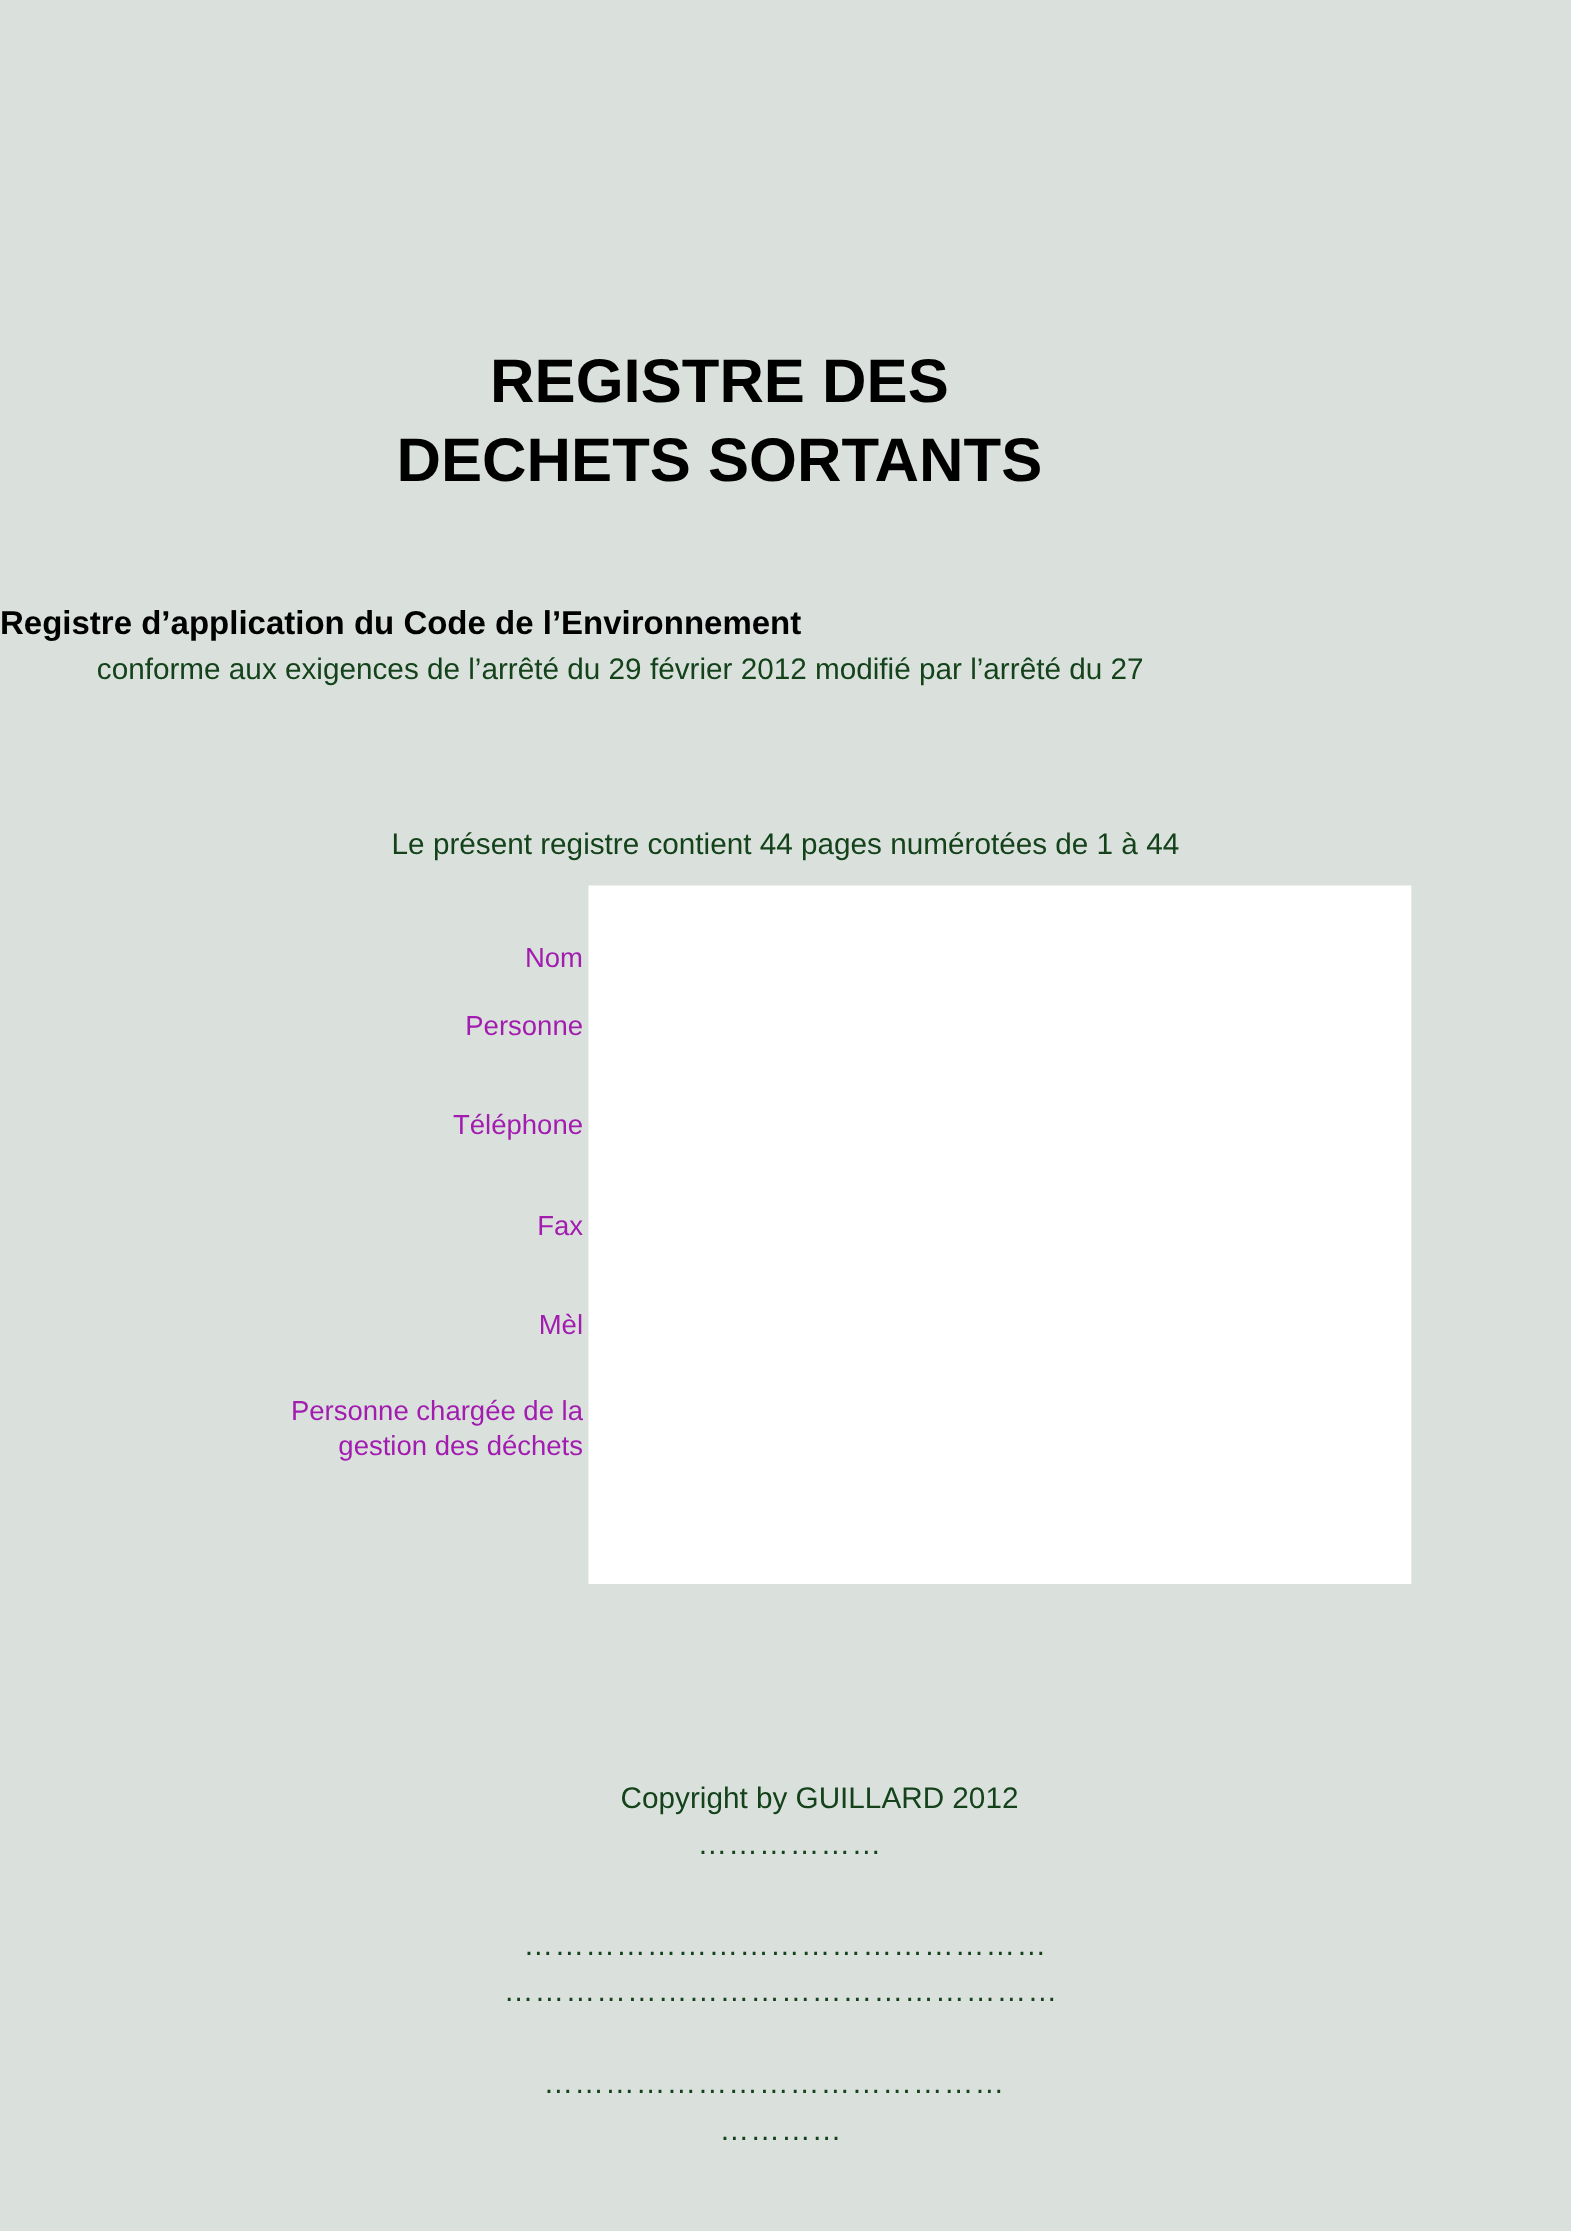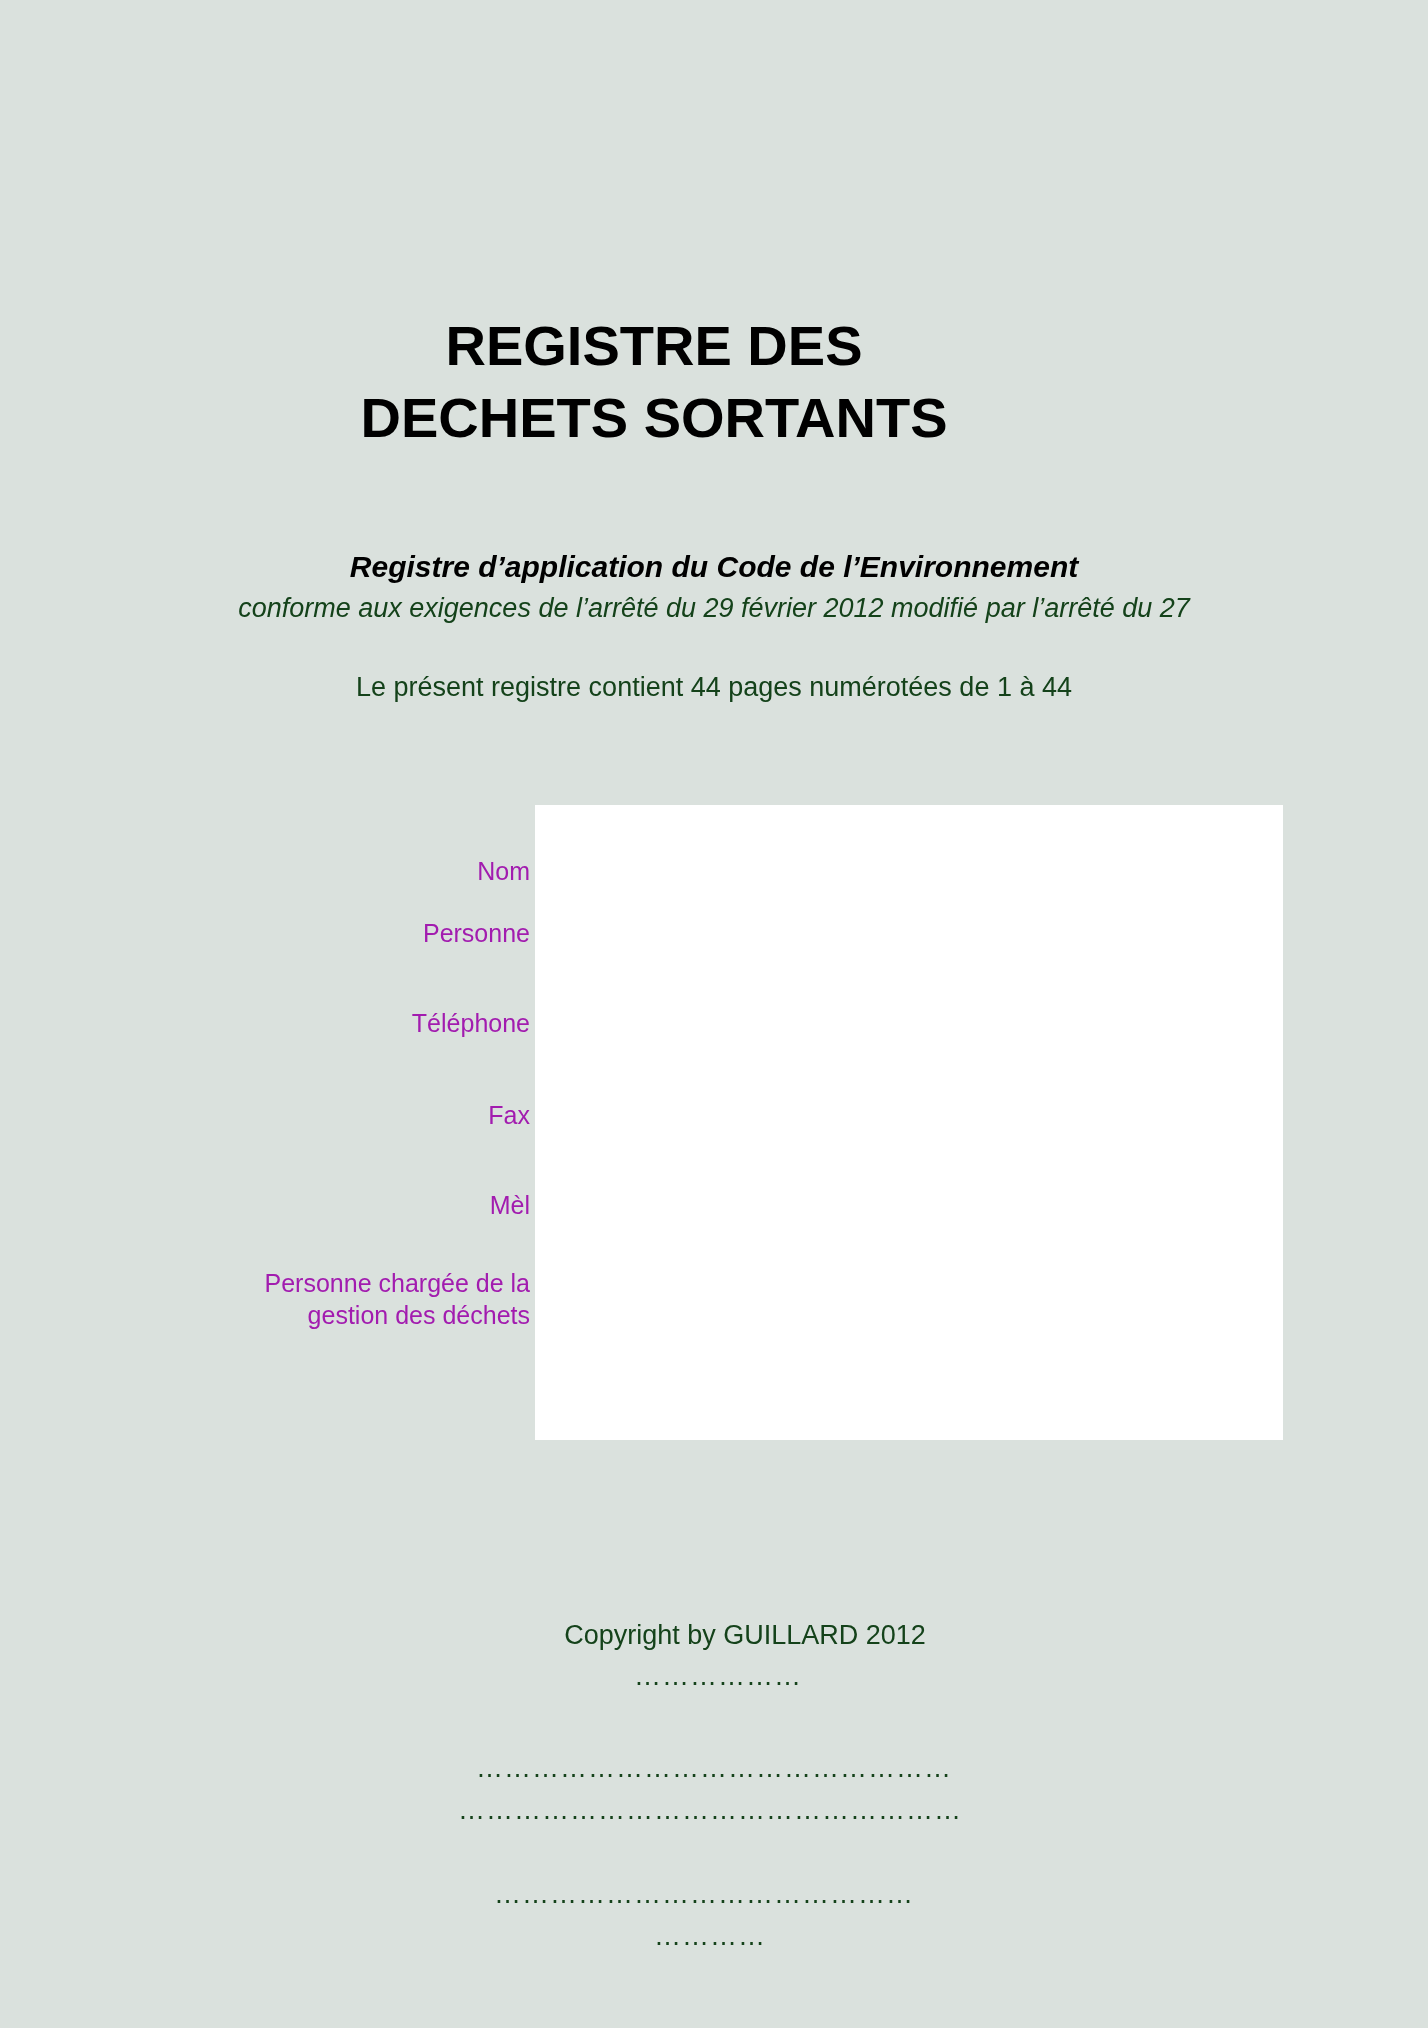--- a/index.html
+++ b/index.html
@@ -36,41 +36,40 @@
     line-height: 72px;
     letter-spacing: 0px;
   }
 
   
   .subtitle-block {
     position: absolute;
     top: 545px;
     left: 0;
     width: 1428px;
-    text-align: center;
-    font-style: italic;
+    text-align: left;
   }
   .subtitle-main {
     font-size: 30px;
     font-weight: bold;
     color: #000000;
     line-height: 44px;
   }
   .subtitle-sub {
     font-size: 27px;
     font-weight: normal;
     color: #14421a;
     line-height: 38px;
     padding: 0 88px;
   }
 
   
   .pagecount {
     position: absolute;
-    top: 672px;
+    top: 752px;
     left: 0;
     width: 1428px;
     text-align: center;
     font-size: 27px;
     color: #14421a;
   }
 
   
   .form-white {
     position: absolute;

